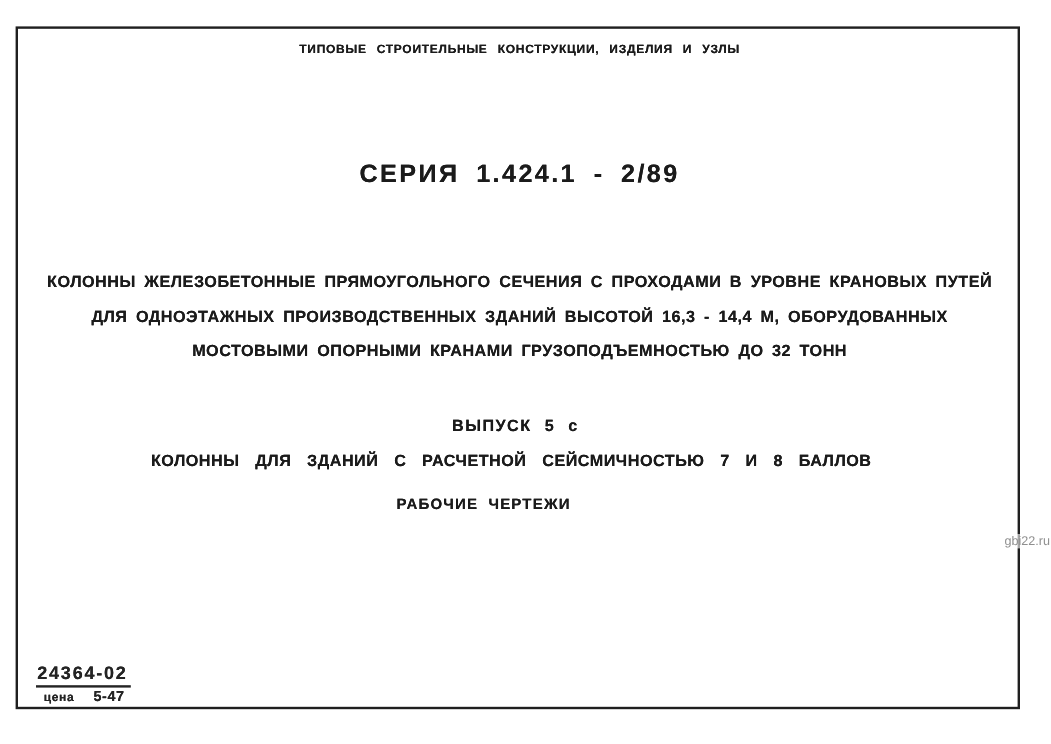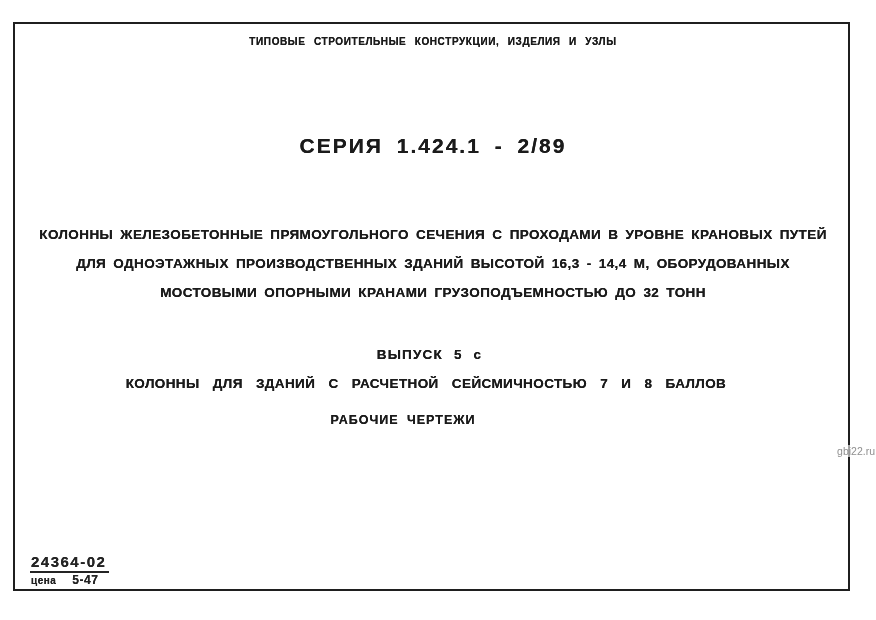--- a/index.html
+++ b/index.html
@@ -90,20 +90,21 @@
     padding: 0 3px 1px 1px;
     border-bottom: 2px solid #242424;
     line-height: 16px;
   }
   .stamp-price {
     margin-top: 1px;
     font-size: 10px;
     letter-spacing: 0.5px;
     line-height: 12px;
     padding-left: 1px;
+    text-align: center;
   }
   .stamp-price .price-value {
     font-size: 12px;
     margin-left: 16px;
   }
   .watermark {
     position: absolute;
     right: 0px;
     top: 425px;
     font-size: 10.5px;

